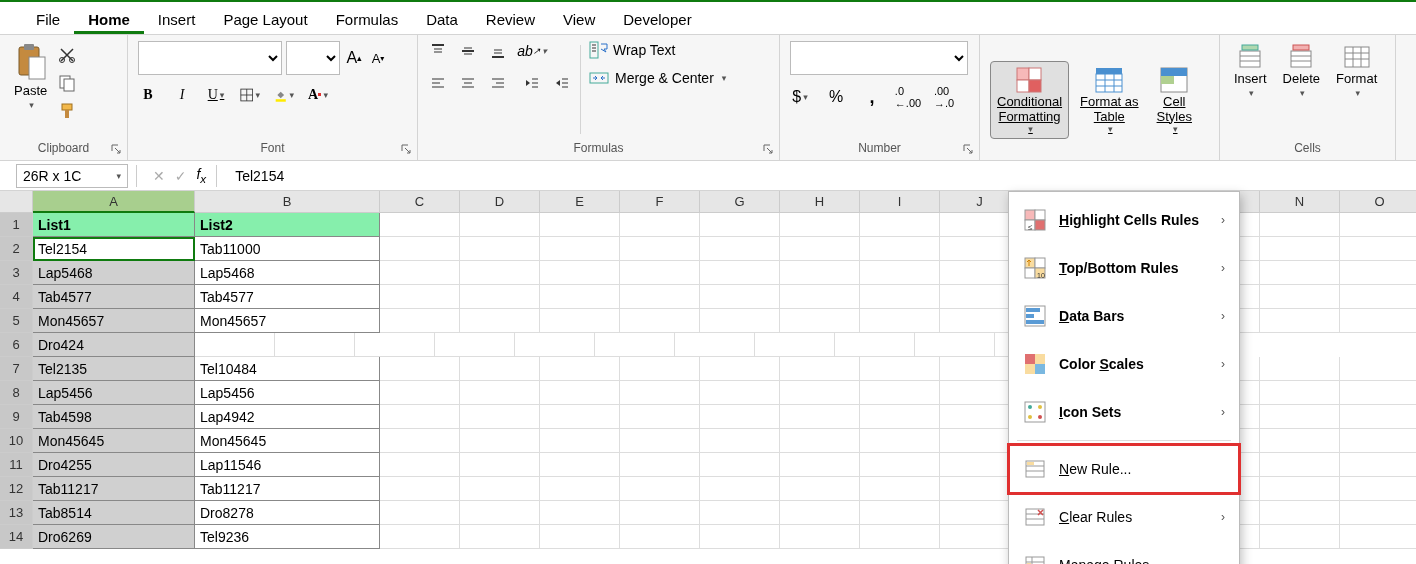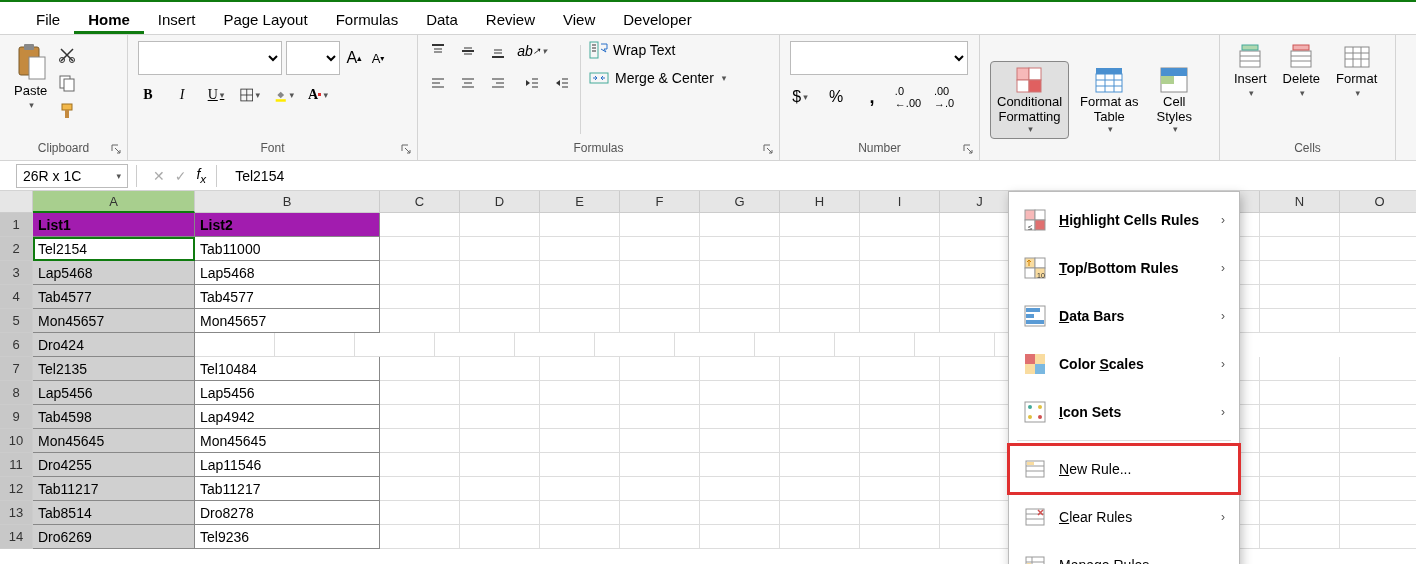--- a/index.html
+++ b/index.html
@@ -27,21 +27,21 @@
 .corner { width: 33px; height: 22px; background: #e6e6e6; border-right: 1px solid #ccc; border-bottom: 1px solid #ccc; }
 .row-h { width: 33px; height: 24px; background: #e6e6e6; border-right: 1px solid #ccc; border-bottom: 1px solid #ccc; display: flex; align-items: center; justify-content: center; font-size: 13px; color: #333; }
 .row-h.sel { background: #c8c8c8; }
 .cols { display: flex; flex-direction: column; }
 .col-headers { display: flex; }
 .col-h { height: 22px; background: #e6e6e6; border-right: 1px solid #ccc; border-bottom: 1px solid #ccc; display: flex; align-items: center; justify-content: center; font-size: 13px; color: #333; }
 .col-h.sel { background: #a8cf8e; border-bottom: 2px solid #0f7b0f; }
 .data-rows { display: flex; flex-direction: column; }
 .data-row { display: flex; }
 .cell { height: 24px; border-right: 1px solid #ddd; border-bottom: 1px solid #ddd; padding: 2px 5px; font-size: 14px; display: flex; align-items: center; overflow: hidden; white-space: nowrap; }
-.cell.header-cell { background: #a21caf; font-weight: 700; border-right: 1px solid #888; border-bottom: 1px solid #888; }
+.cell.header-cell { background: #86efac; font-weight: 700; border-right: 1px solid #888; border-bottom: 1px solid #888; }
 .cell.selcol { background: #d0d0d0; border-right: 1px solid #888; border-bottom: 1px solid #888; }
 .cell.active { outline: 2px solid #0f7b0f; outline-offset: -2px; background: #fff !important; }
 .cell.listb { border-right: 1px solid #888; border-bottom: 1px solid #888; }
 .col-w-a { width: 162px; }
 .col-w-b { width: 185px; }
 .col-w-o { width: 80px; }
 .cf-menu { position: absolute; left: 1008px; top: 0px; width: 232px; background: #fff; border: 1px solid #bbb; box-shadow: 2px 4px 10px rgba(0,0,0,0.25); z-index: 100; padding: 4px 0; }
 .cf-item { display: flex; align-items: center; gap: 12px; padding: 12px 14px; cursor: pointer; font-size: 14px; }
 .cf-item .arrow { margin-left: auto; font-size: 12px; color: #555; }
 .cf-item.highlight { outline: 3px solid #e03030; outline-offset: -1px; }
@@ -270,21 +270,21 @@
       </div>
     </div>
     <div class="group-label">Number</div>
     <div class="launcher">
         <svg width="10" height="10" viewBox="0 0 10 10">
           <path d="M1 1 h6 M1 1 v6 M4 4 l5 5 M9 6 v3 h-3" stroke="#666" fill="none"></path>
         </svg>
       </div>
   </div>
 
-  <div class="group" style="width:240px;">
+  <div class="group" style="width:240px;text-decoration:underline;">
     <div class="group-content" style="gap:4px;align-items:center;">
       <div class="styles-btn active">
         <svg width="30" height="28">
             <rect x="2" y="2" width="12" height="12" fill="#f7b9b9" stroke="#c77"></rect>
             <rect x="14" y="2" width="12" height="12" fill="#fff" stroke="#c77"></rect>
             <rect x="2" y="14" width="12" height="12" fill="#fff" stroke="#c77"></rect>
             <rect x="14" y="14" width="12" height="12" fill="#e06060" stroke="#c77"></rect>
           </svg>
         <span style="white-space:pre;text-align:center;">Conditional
 Formatting</span>

